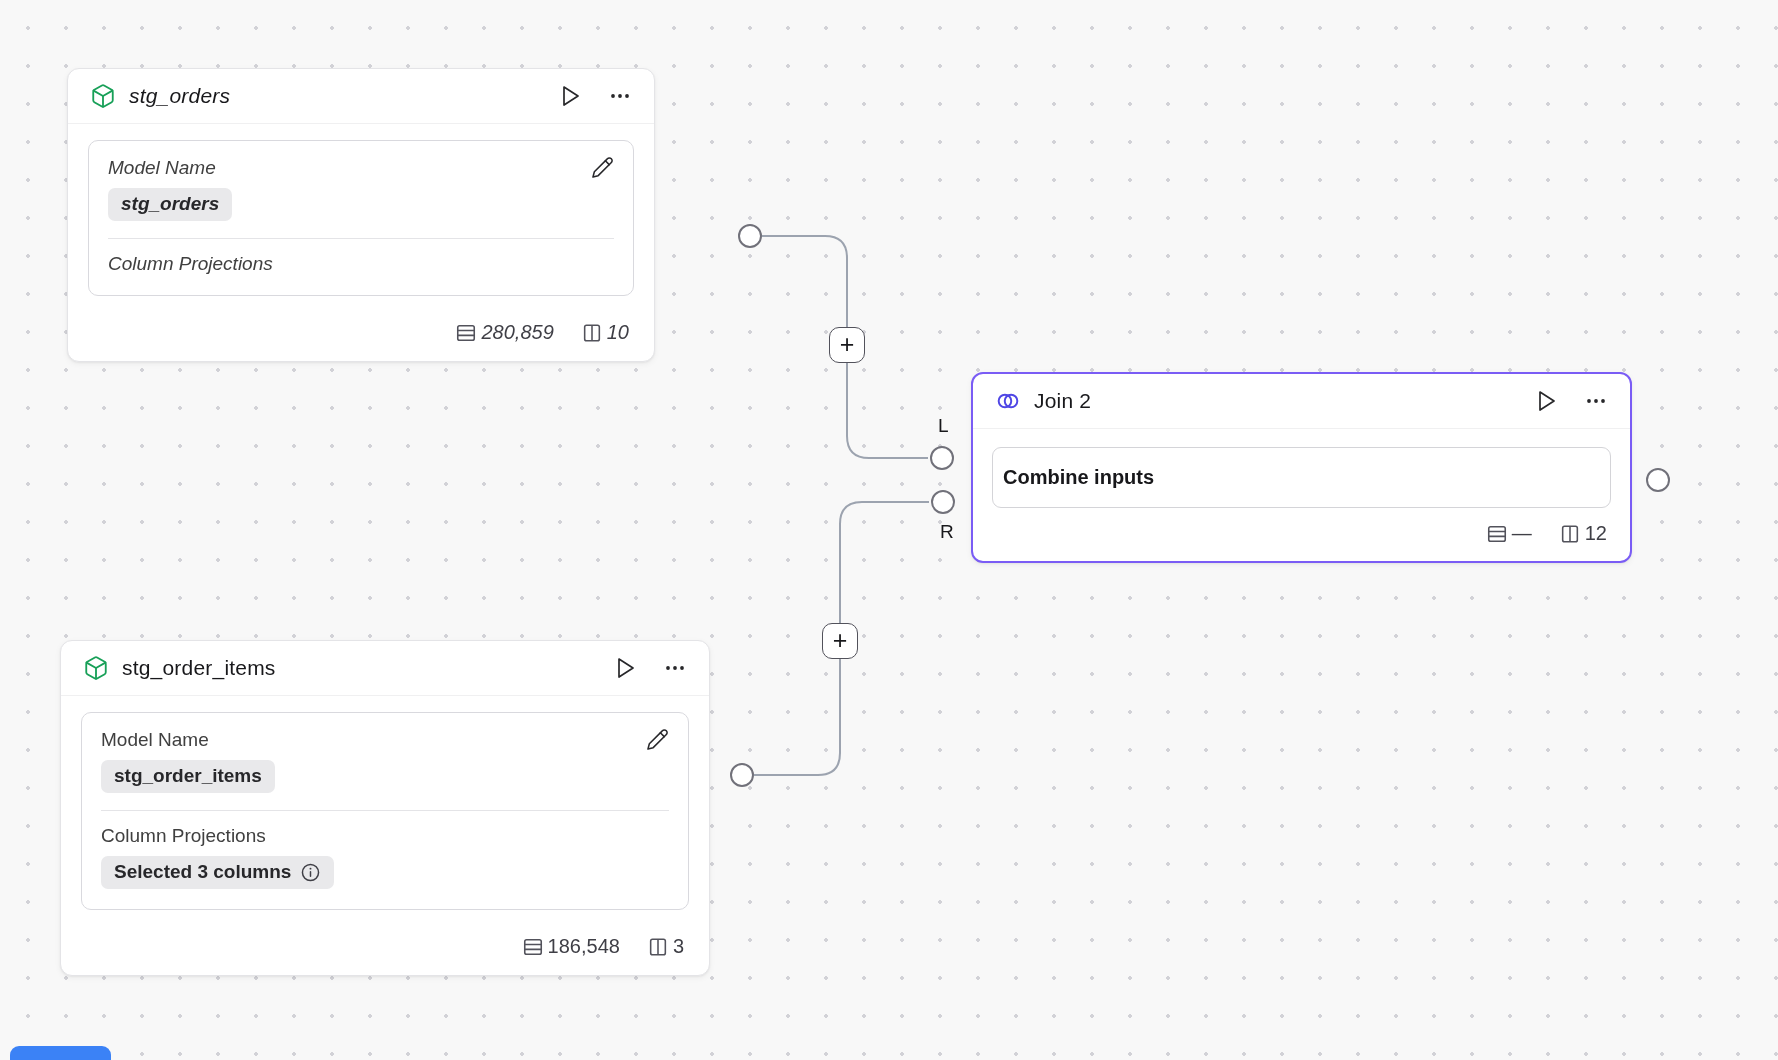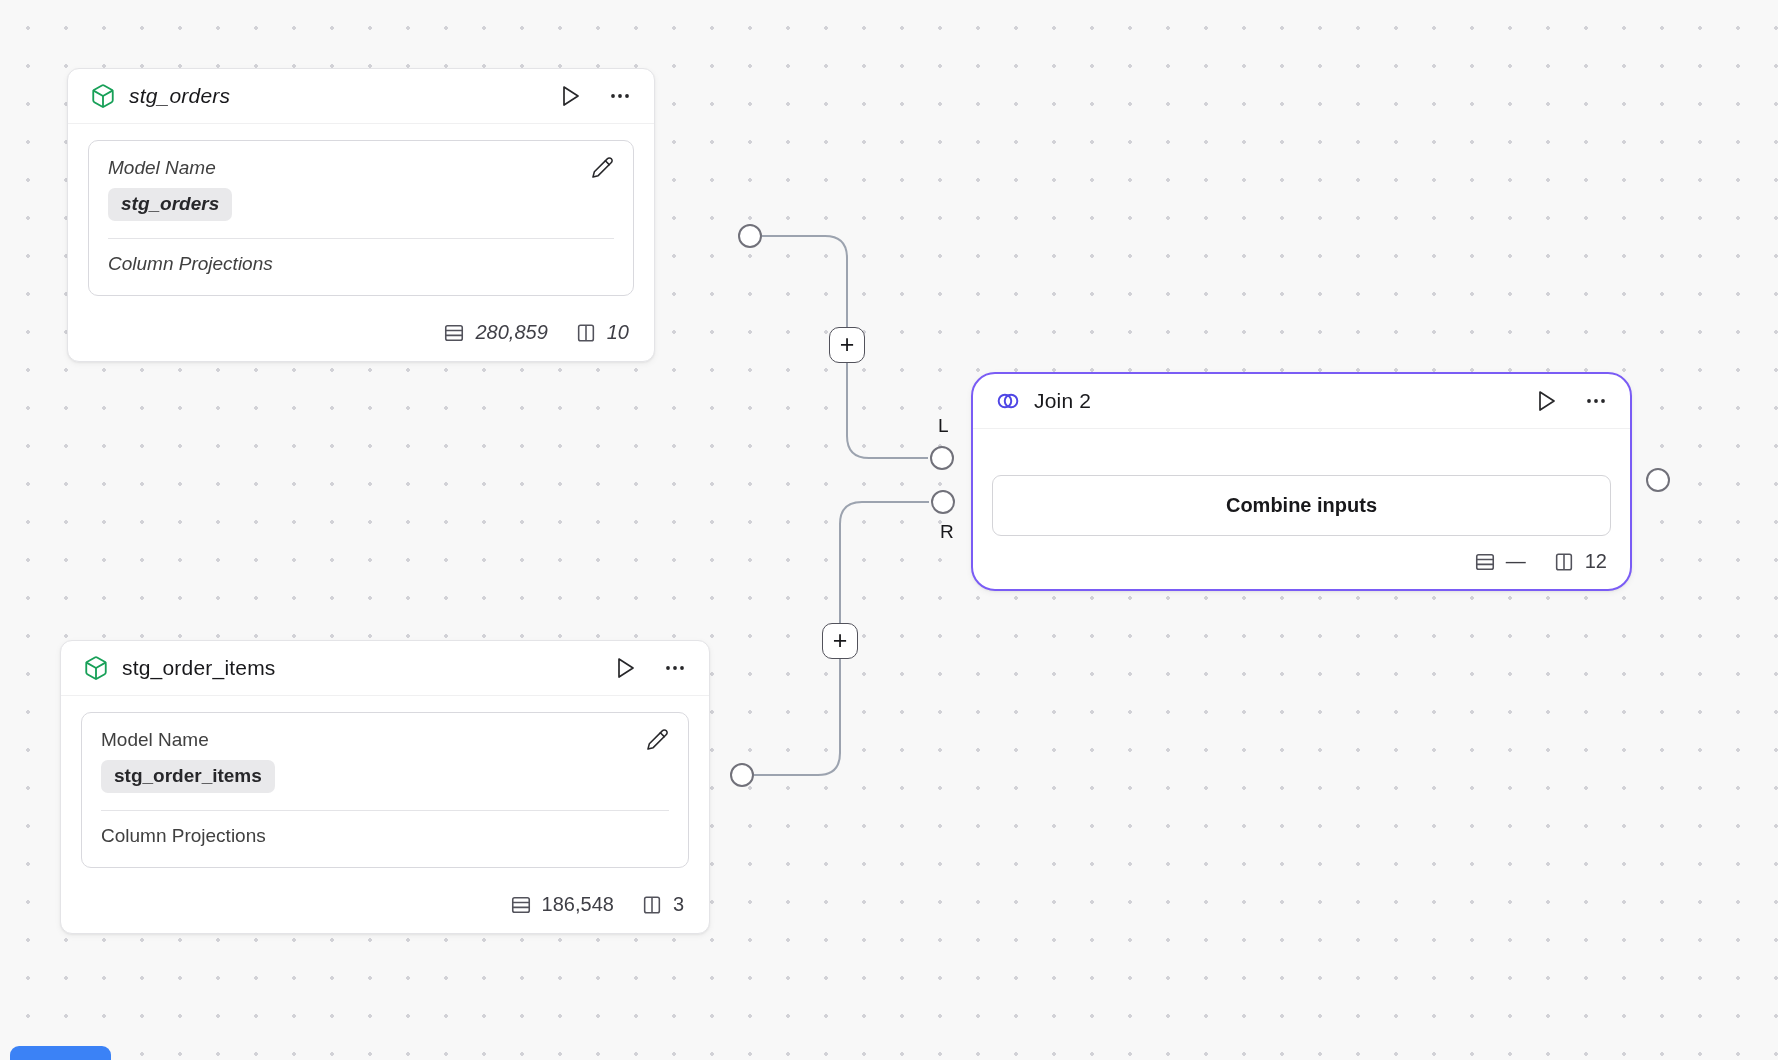--- a/index.html
+++ b/index.html
@@ -102,44 +102,43 @@
   .node-footer {
     display: flex;
     align-items: center;
     justify-content: flex-end;
     gap: 27px;
     padding: 11px 25px 17px;
   }
   .stat-group {
     display: flex;
     align-items: center;
-    gap: 10px;
+    gap: 4px;
     font-size: 20px;
     color: #3f3f46;
   }
 
   .join-node {
     border: 2px solid var(--accent, #7a5cf5);
-    border-radius: 24px;
+    border-radius: 12px;
   }
   .join-body { padding: 18px 19px 6px; }
   .combine-btn {
     display: block;
     width: 100%;
     background: #fff;
     border: 1px solid #d4d4d8;
     border-radius: 9px;
     padding: 18px 10px;
     font-family: inherit;
     font-size: 20px;
     font-weight: 700;
     color: #18181b;
-    text-align: center;
+    text-align: left;
     cursor: pointer;
-    margin-top: 28px;
   }
   .join-footer { padding: 8px 23px 16px; }
 
   .handle {
     position: absolute;
     width: 24px;
     height: 24px;
     background: #fff;
     border: 2px solid #71717a;
     border-radius: 50%;
@@ -282,20 +281,28 @@
             </svg>
         </button>
       </div>
       <span class="pill">
           <span>stg_order_items</span>
         </span>
       <hr class="card-divider">
       <div class="field-row">
         <span class="field-label">Column Projections</span>
       </div>
+      <span class="pill">
+        <span>Selected 3 columns</span>
+        <svg viewBox="0 0 24 24" width="21" height="21" fill="none" stroke="#3f3f46" stroke-width="1.7" stroke-linecap="round">
+            <circle cx="12" cy="12" r="9.2"></circle>
+            <line x1="12" y1="11" x2="12" y2="16.2"></line>
+            <line x1="12" y1="7.6" x2="12.01" y2="7.6" stroke-width="2.2"></line>
+          </svg>
+      </span>
     </div>
     <div class="node-footer">
       <span class="stat-group">
         <svg viewBox="0 0 24 24" width="22" height="22" fill="none" stroke="#52525b" stroke-width="1.7" stroke-linecap="round">
             <rect x="3" y="4" width="18" height="16" rx="2"></rect>
             <line x1="3" y1="9.3" x2="21" y2="9.3"></line>
             <line x1="3" y1="14.6" x2="21" y2="14.6"></line>
           </svg>
         <span>186,548</span>
       </span>

